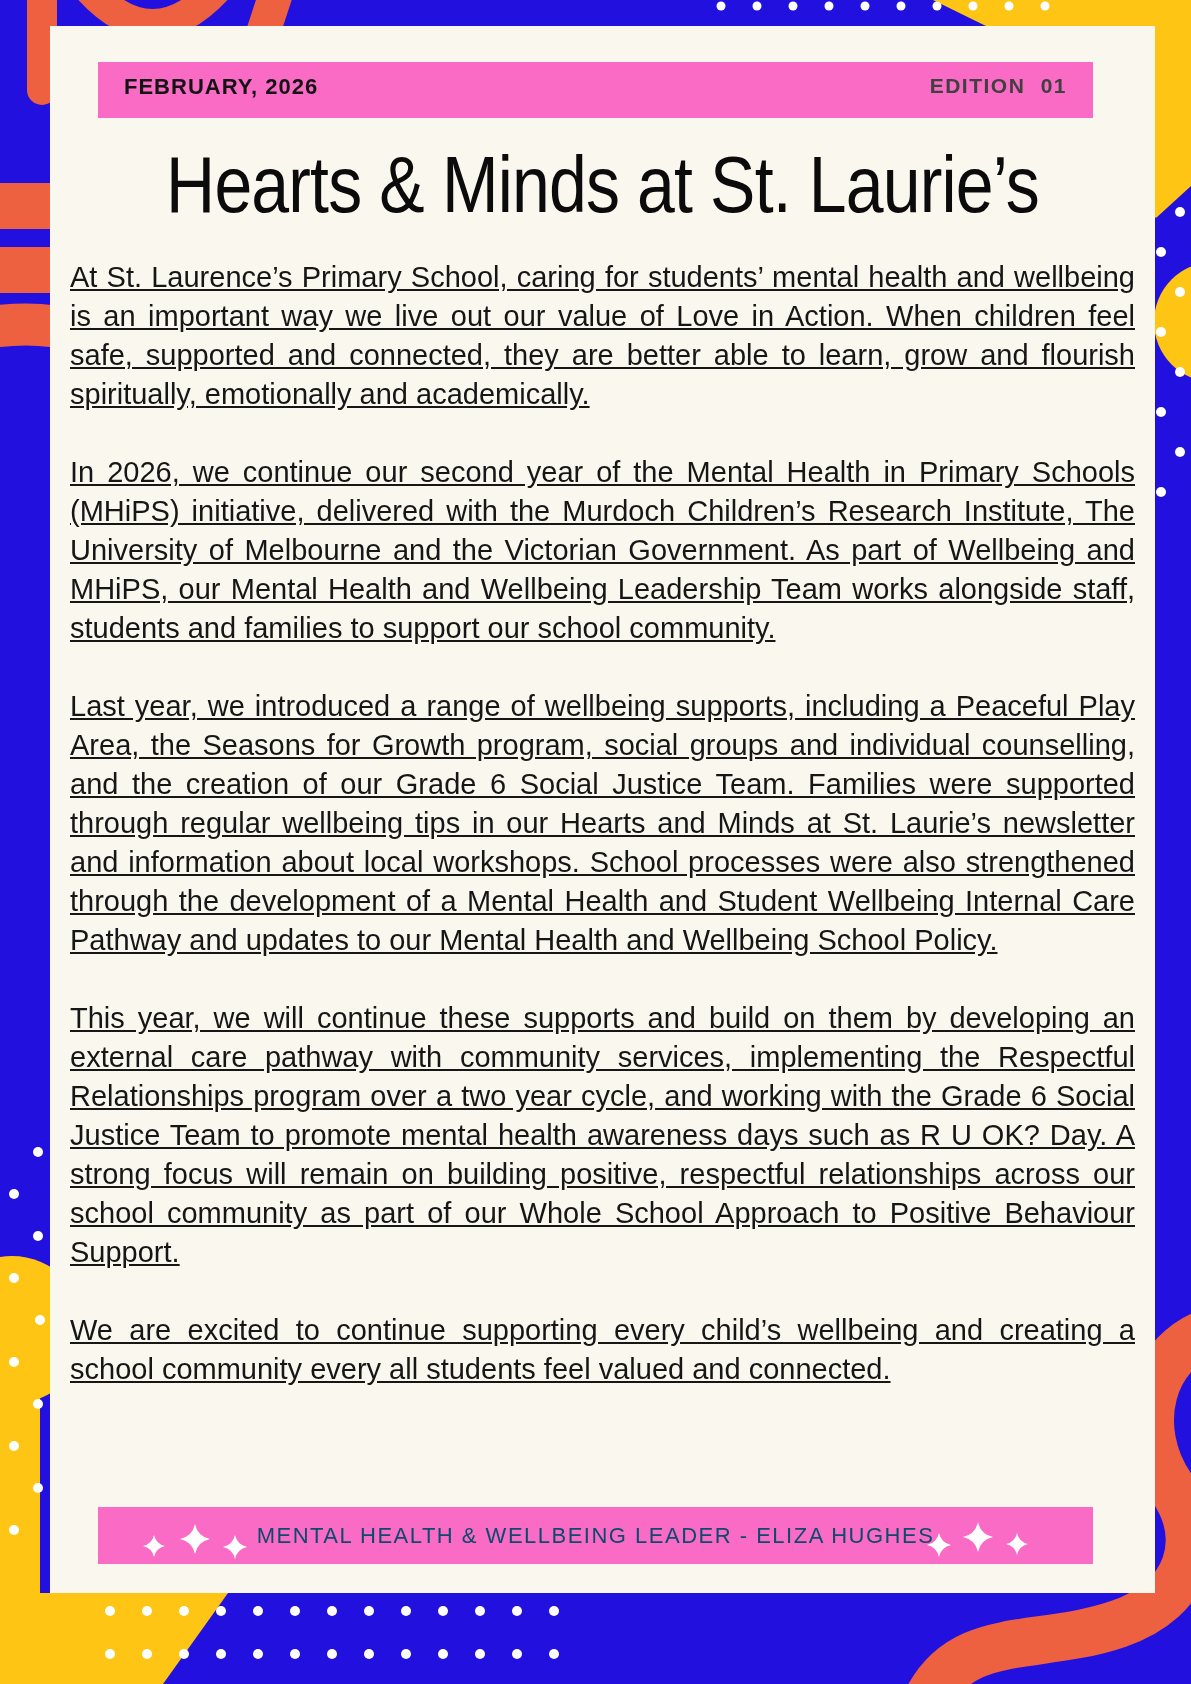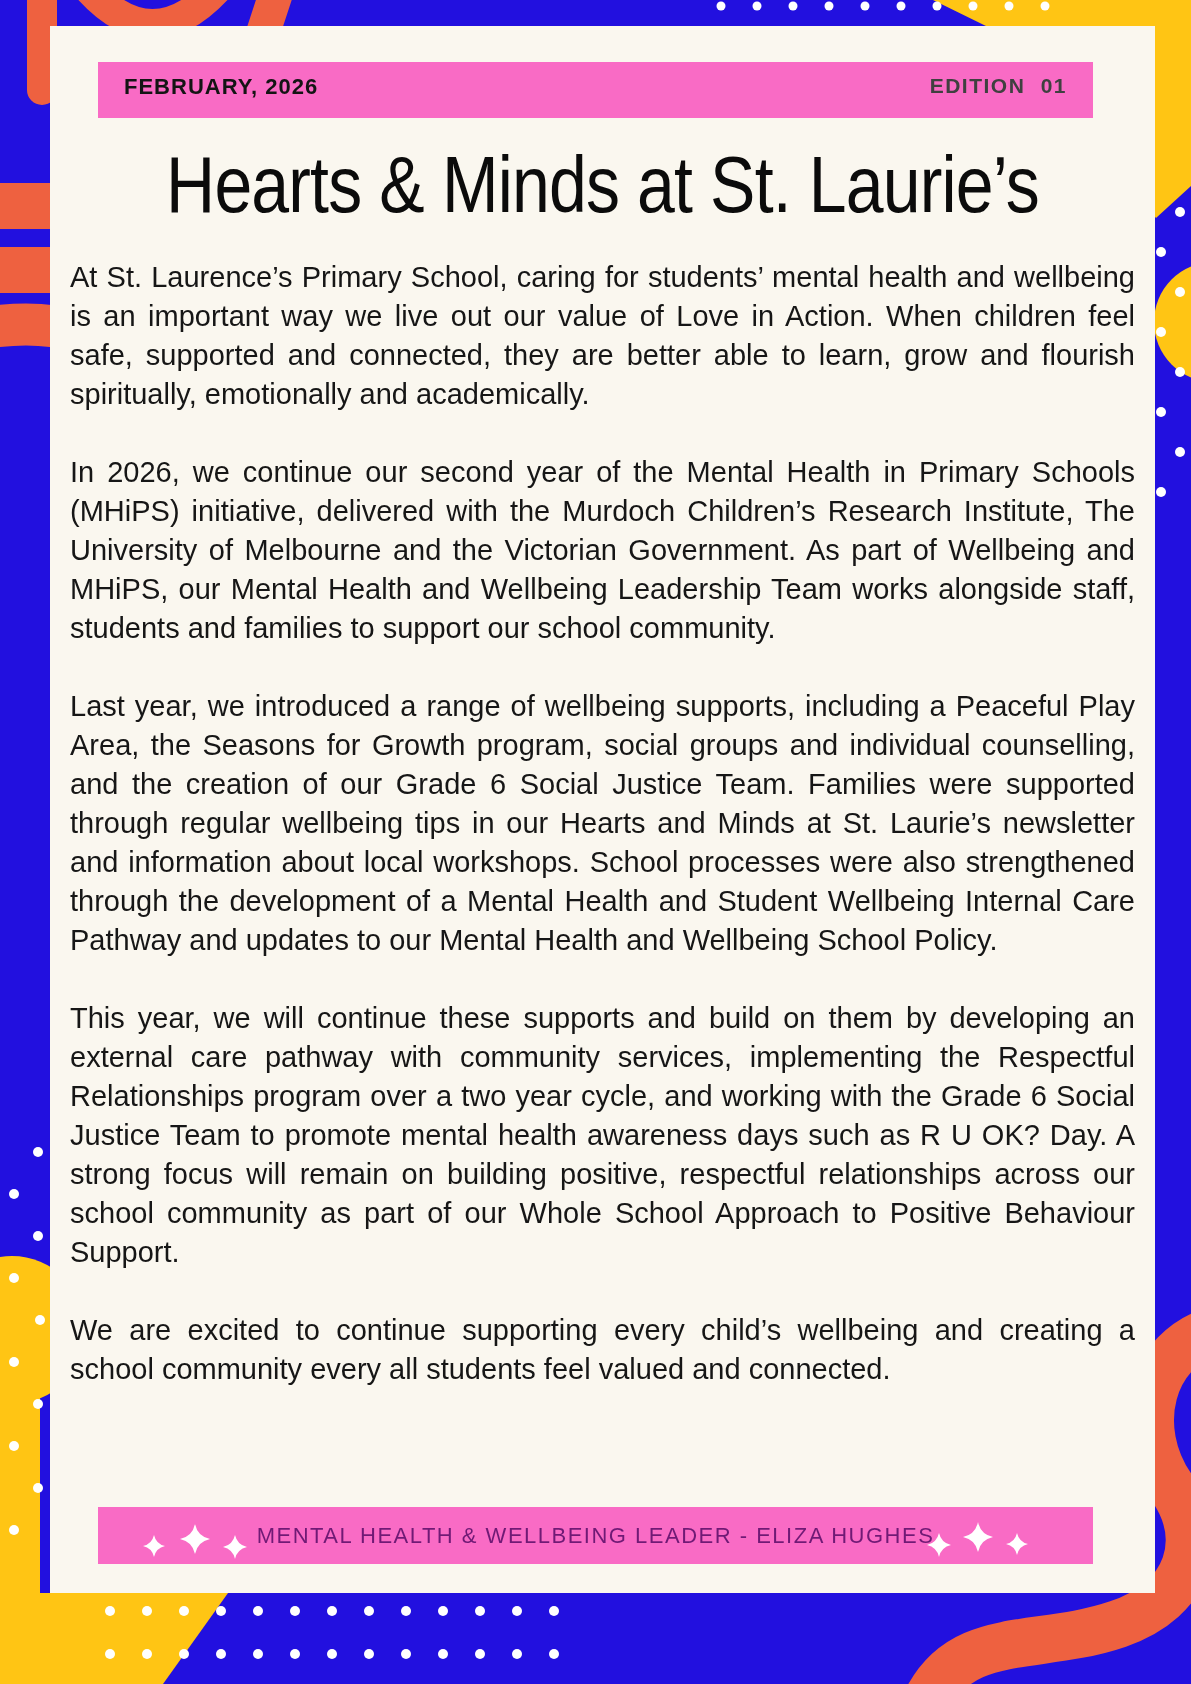--- a/index.html
+++ b/index.html
@@ -29,25 +29,25 @@
   }
 
   .page-title {
     margin:24px 0 0 0; text-align:center; color:#0b0b0b;
     font-size:80px; font-weight:500; line-height:1.08; white-space:nowrap;
     transform:scaleX(0.85); transform-origin:50% 50%;
     letter-spacing:-1px;
   }
 
   .article { margin-top:30px; color:#161616; font-size:29px; line-height:39px; }
-  .article p { margin:0 0 39px 0; text-align:justify; }
+  .article p { margin:0 0 39px 0; text-align:justify;text-decoration:underline; }
 
   .leaders-banner {
     position:absolute; left:48px; right:62px; bottom:29px; height:57px;
-    background:#F96BC5; color:#701a75;
+    background:#F96BC5; color:#0c4a6e;
     display:flex; flex-direction:column; align-items:center; justify-content:center;
   }
   .leader-line {
     position:relative; z-index:2; font-size:22px; letter-spacing:1.5px;
     line-height:26px; white-space:nowrap; font-weight:500;
   }
   .sparkle-cluster { position:absolute; z-index:1; }
   .sparkle-cluster.left  { left:44px;  top:13px; }
   .sparkle-cluster.right { right:58px; top:11px; }
 </style>

